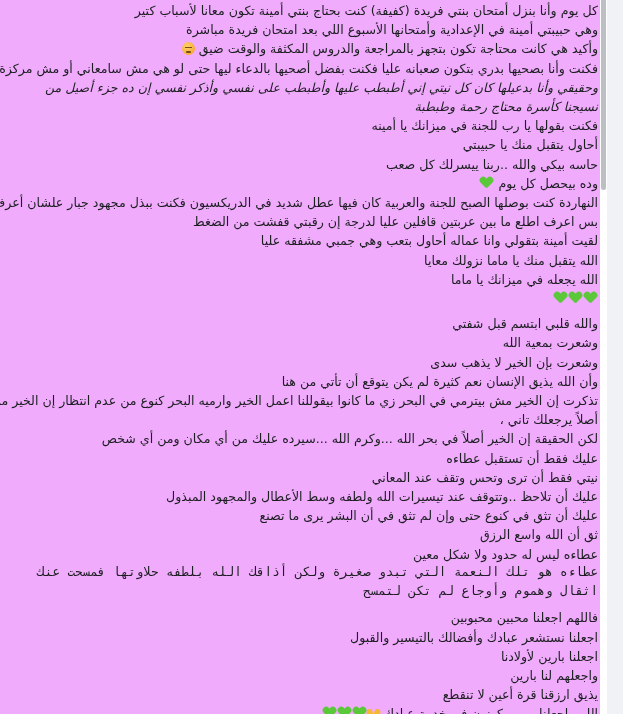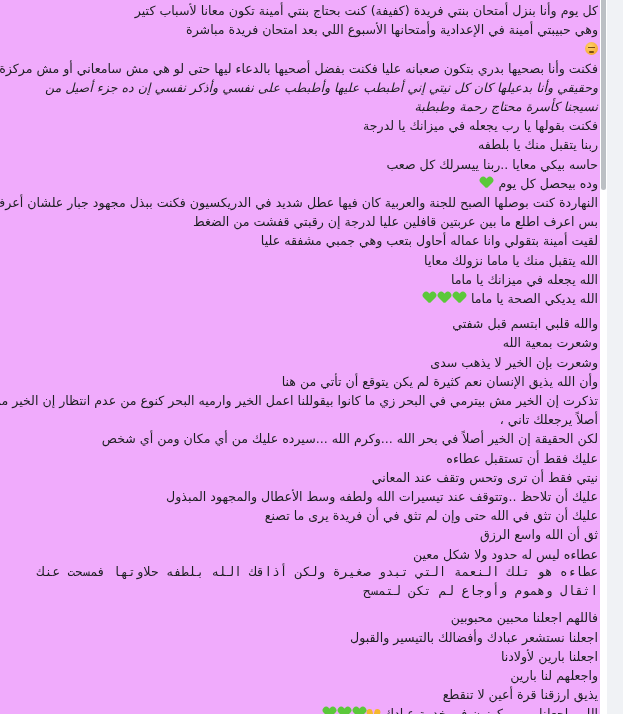--- a/index.html
+++ b/index.html
@@ -62,46 +62,46 @@
 </style>
 </head>
 <body>
 
 <div class="viewport">
   <div class="content">
 
     <div class="para">
       <span class="line"><span>كل يوم وأنا بنزل أمتحان بنتي فريدة (كفيفة) كنت بحتاج بنتي أمينة تكون معانا لأسباب كتير</span></span>
       <span class="line"><span>وهي حبيبتي أمينة في الإعدادية وأمتحانها الأسبوع اللي بعد امتحان فريدة مباشرة</span></span>
-      <span class="line"> <span class="sad-face"></span></span>
+      <span class="line"><span>وأكيد هي كانت محتاجة تكون بتجهز  بالمراجعة والدروس المكثفة والوقت ضيق</span> <span class="sad-face"></span></span>
       <span class="line" style="white-space:nowrap;"><span style="display:inline-block; white-space:normal; width:812px;">فكنت وأنا بصحيها بدري بتكون صعبانه عليا فكنت بفضل  أصحيها بالدعاء ليها حتى لو هي مش سامعاني أو مش مركزة ماما بتقول إيه</span></span>
       <span class="line"><span style="display:inline-block; white-space:normal; width:586px;font-style:italic;">وحقيقي وأنا بدعيلها كان كل نيتي إني أطبطب عليها وأطبطب على نفسي وأذكر نفسي إن ده جزء أصيل من نسيجنا كأسرة محتاج رحمة وطبطبة</span></span>
-      <span class="line"><span>فكنت بقولها يا رب يجعله في ميزانك يا لدرجة</span></span>
-      <span class="line"><span>ربنا يتقبل منك يا بلطفه</span></span>
-      <span class="line"><span>حاسه بيكي معايا ..ربنا ييسرلك كل صعب</span></span>
+      <span class="line"><span>فكنت بقولها يا رب للجنة في ميزانك يا أمينه</span></span>
+      <span class="line"><span>أحاول يتقبل منك يا حبيبتي</span></span>
+      <span class="line"><span>حاسه بيكي والله ..ربنا ييسرلك كل صعب</span></span>
       <span class="line"><span>وده بيحصل كل يوم</span> <span class="heart"></span></span>
       <span class="line"><span>النهاردة كنت بوصلها الصبح للجنة والعربية كان فيها عطل شديد  في الدريكسيون  فكنت ببذل مجهود جبار علشان أعرف أسوق</span></span>
       <span class="line"><span>بس اعرف اطلع ما بين عربتين قافلين عليا لدرجة إن رقبتي قفشت من الضغط</span></span>
       <span class="line"><span>لقيت أمينة بتقولي وانا عماله أحاول بتعب  وهي جمبي مشفقه عليا</span></span>
       <span class="line"><span>الله يتقبل منك يا ماما نزولك معايا</span></span>
       <span class="line"><span>الله يجعله في ميزانك يا ماما</span></span>
-      <span class="line"><span>الله يديكي الصحة يا ماما</span> <span class="heart"></span><span class="heart"></span><span class="heart"></span></span>
+      <span class="line"> <span class="heart"></span><span class="heart"></span><span class="heart"></span></span>
     </div>
 
     <div class="para">
       <span class="line"><span>والله قلبي ابتسم قبل شفتي</span></span>
       <span class="line"><span>وشعرت بمعية الله</span></span>
       <span class="line"><span>وشعرت بإن الخير لا يذهب سدى</span></span>
       <span class="line"><span>وأن الله يذيق الإنسان نعم كثيرة لم يكن يتوقع أن تأتي من هنا</span></span>
       <span class="line"><span style="display:inline-block; white-space:normal; width:640px;">تذكرت إن الخير مش بيترمي في البحر زي ما كانوا بيقوللنا اعمل الخير وارميه البحر كنوع من عدم انتظار إن الخير ممكن أصلاً يرجعلك تاني ،</span></span>
       <span class="line"><span>لكن الحقيقة إن الخير أصلاً  في بحر الله ...وكرم الله ...سيرده عليك من أي مكان ومن أي شخص</span></span>
       <span class="line"><span>عليك فقط أن تستقبل عطاءه</span></span>
       <span class="line"><span>نيتي فقط أن ترى وتحس وتقف عند المعاني</span></span>
       <span class="line"><span>عليك أن تلاحظ ..وتتوقف عند تيسيرات الله ولطفه وسط الأعطال والمجهود المبذول</span></span>
-      <span class="line"><span>عليك أن تثق في الله حتى وإن لم تثق في أن فريدة يرى ما تصنع</span></span>
+      <span class="line"><span>عليك أن تثق في كنوع حتى وإن لم تثق في أن البشر يرى ما تصنع</span></span>
       <span class="line"><span>ثق أن الله واسع الرزق</span></span>
       <span class="line"><span>عطاءه ليس له حدود ولا شكل معين</span></span>
       <span class="line"><span style="display:inline-block; white-space:normal; width:590px;font-family:Liberation Mono, monospace;">عطاءه هو تلك النعمة التي تبدو  صغيرة ولكن أذاقك الله بلطفه حلاوتها فمسحت عنك اثقال وهموم وأوجاع لم تكن لتمسح</span></span>
     </div>
 
     <div class="para">
       <span class="line"><span>فاللهم اجعلنا محبين محبوبين</span></span>
       <span class="line"><span>اجعلنا نستشعر  عبادك وأفضالك بالتيسير والقبول</span></span>
       <span class="line"><span>اجعلنا بارين لأولادنا</span></span>
       <span class="line"><span>واجعلهم لنا بارين</span></span>

